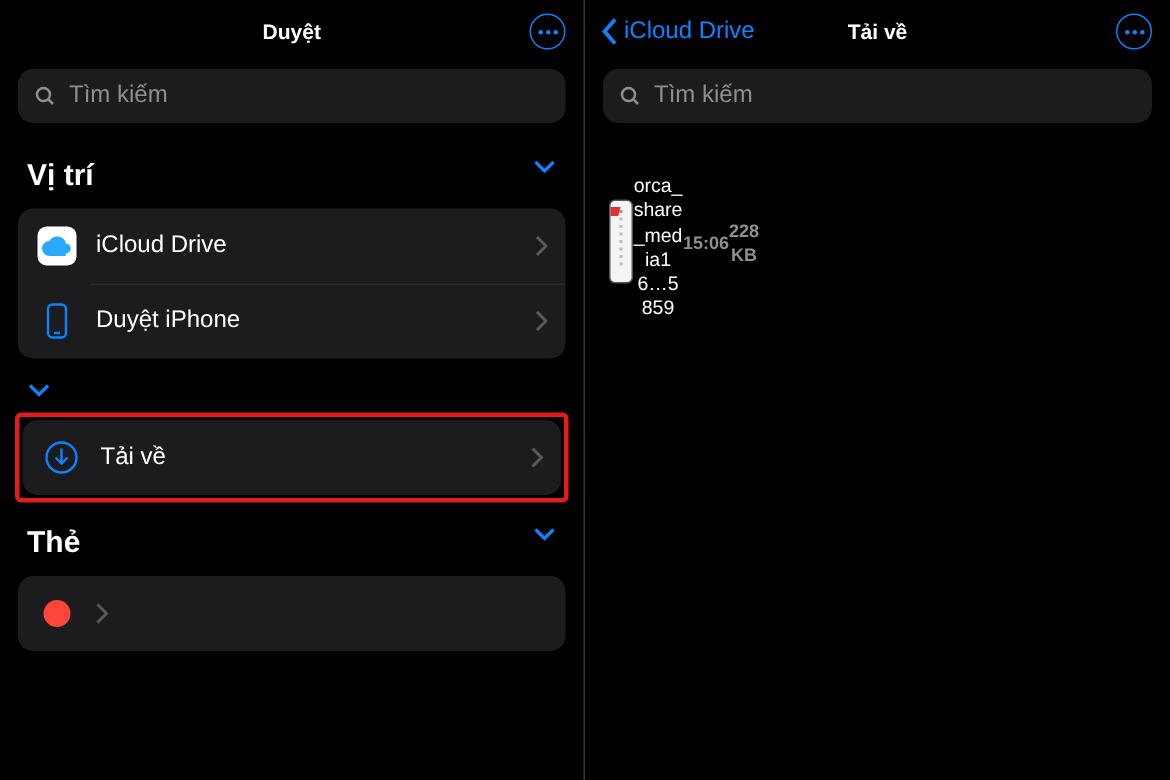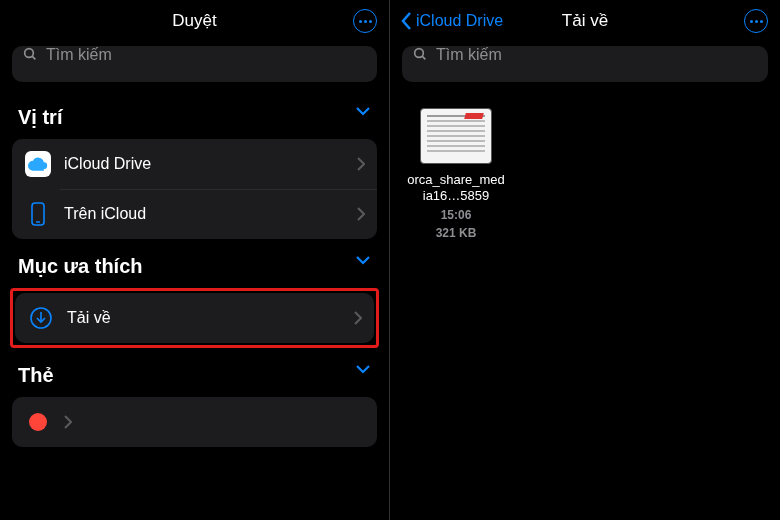--- a/index.html
+++ b/index.html
@@ -22,22 +22,22 @@
 
   .header {
     height: 42px;
     display: flex;
     align-items: center;
     justify-content: center;
     position: relative;
     padding: 0 10px;
   }
   .header-title {
-    font-size: 17px;
-    font-weight: 400;
+    font-size: 14px;
+    font-weight: 700;
   }
   .header-left {
     position: absolute;
     left: 10px;
     display: flex;
     align-items: center;
     color: #0a84ff;
     font-size: 16px;
   }
   .header-right {
@@ -63,20 +63,21 @@
     width: 3px; height: 3px; border-radius: 50%;
     background: #0a84ff;
   }
 
   .searchbar {
     margin: 4px 12px 8px;
     height: 36px;
     background: #1c1c1e;
     border-radius: 10px;
     display: flex;
+    align-items: center;
     padding: 0 10px;
     color: #8e8e93;
     font-size: 16px;
   }
   .searchbar svg { margin-right: 8px; flex-shrink: 0; }
 
   .section-header {
     display: flex;
     align-items: flex-start;
     justify-content: space-between;
@@ -147,21 +148,21 @@
   
   .grid {
     padding: 18px 16px;
     display: flex;
     flex-wrap: wrap;
     gap: 20px;
   }
   .file {
     width: 100px;
     display: flex;
-    flex-direction: column;
+    flex-direction: row;
     align-items: center;
     text-align: center;
   }
   .thumb {
     width: 72px; height: 56px;
     background: #f4f4f4;
     border-radius: 4px;
     border: 1px solid #555;
     position: relative;
     overflow: hidden;
@@ -243,31 +244,30 @@
           </svg>
       </span>
     </div>
     <div class="row">
       <div class="icon-slot">
         <svg width="16" height="24" viewBox="0 0 16 24" fill="none" stroke="#0a84ff" stroke-width="1.6">
             <rect x="2" y="1" width="12" height="22" rx="3"></rect>
             <line x1="6" y1="20" x2="10" y2="20"></line>
           </svg>
       </div>
-      <div class="label">Trên iCloud</div>
+      <div class="label">Duyệt iPhone</div>
       <span class="chev-r">
         <svg width="8" height="14" viewBox="0 0 8 14" fill="none" stroke="#5a5a5e" stroke-width="2">
             <polyline points="1,1 7,7 1,13"></polyline>
           </svg>
       </span>
     </div>
   </div>
 
   <div class="section-header">
-    <span>Mục ưa thích</span>
     <span class="chev">
       <svg width="16" height="10" viewBox="0 0 16 10" fill="none" stroke="#0a84ff" stroke-width="2.2">
           <polyline points="2,2 8,8 14,2"></polyline>
         </svg>
     </span>
   </div>
   <div class="highlight-wrap">
     <div class="list">
       <div class="row">
         <div class="icon-slot">
@@ -335,17 +335,17 @@
         <line x1="20" y1="20" x2="15.2" y2="15.2"></line>
     </svg>
     <span>Tìm kiếm</span>
   </div>
 
   <div class="grid">
     <div class="file">
       <div class="thumb"></div>
       <div class="fname">orca_share_media16…5859</div>
       <div class="fmeta">15:06</div>
-      <div class="fmeta">321 KB</div>
+      <div class="fmeta">228 KB</div>
     </div>
   </div>
 
 </div>
 
 </body></html>

